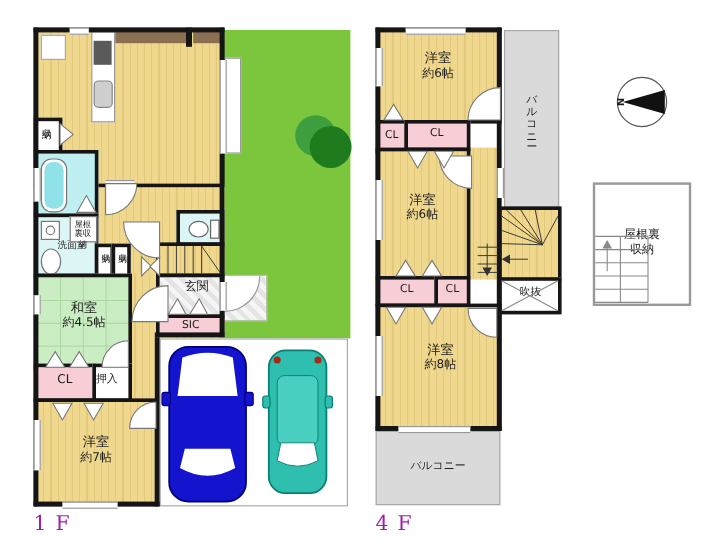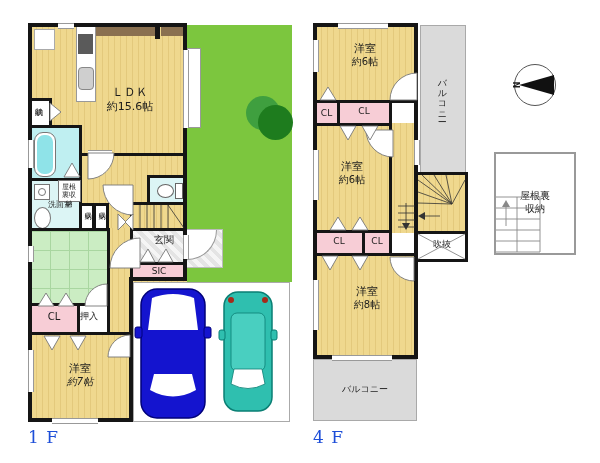--- a/index.html
+++ b/index.html
@@ -19,21 +19,21 @@
   .gray{background:#DADADA;border:1px solid #A9A9A9;}
   .wall{position:absolute;background:#151515;}
   .wgap{position:absolute;background:#ffffff;border-top:1px solid #999;border-bottom:1px solid #999;}
   .wgapv{position:absolute;background:#ffffff;border-left:1px solid #999;border-right:1px solid #999;}
   .lbl{position:absolute;line-height:1.25;text-align:center;white-space:nowrap;color:#1c1c1c;}
   .lbl2{white-space:normal;}
   .vert{writing-mode:vertical-rl;text-orientation:upright;letter-spacing:1px;}
   .rname{font-size:12px;} .rsize{font-size:11px;}
   svg{position:absolute;left:0;top:0;}
   .floorlabel{position:absolute;font-family:"DejaVu Serif","Liberation Serif",serif;
-      font-size:17px;color:#1d4ed8;letter-spacing:1px;}
+      font-size:17px;color:#a21caf;letter-spacing:1px;}
 </style>
 </head>
 <body>
 
 <div class="plan">
 
   <div class="abs" style="left:186px;top:25px;width:106px;height:257px;background:#7CC63E;"></div>
   <div class="abs" style="left:246px;top:96px;width:34px;height:34px;border-radius:50%;background:#3F9F3F;"></div>
   <div class="abs" style="left:258px;top:105px;width:35px;height:35px;border-radius:50%;background:#1E7C1E;"></div>
 
@@ -48,24 +48,20 @@
   <div class="abs floor" style="left:107px;top:228px;width:26px;height:108px;"></div>
 
   <div class="room floor" style="left:28px;top:23px;width:159px;height:133px;">
     <div class="abs" style="left:62px;top:0px;width:62px;height:10px;background:#8A7050;"></div>
     <div class="abs" style="left:130px;top:0px;width:26px;height:10px;background:#8A7050;"></div>
     <div class="abs" style="left:3px;top:3px;width:21px;height:21px;background:#fff;border:1px solid #aaa;"></div>
     <div class="abs" style="left:45px;top:0px;width:20px;height:76px;background:#fff;border:1px solid #999;"></div>
     <div class="abs" style="left:47px;top:8px;width:15px;height:20px;background:#5A5A5A;"></div>
     <div class="abs" style="left:47px;top:41px;width:16px;height:23px;background:#CFCFCF;border:1px solid #888;border-radius:4px;"></div>
   </div>
-  <div class="lbl" style="left:95px;top:85px;width:70px;">
-    <div class="rname">ＬＤＫ</div>
-    <div class="rsize">約15.6帖</div>
-  </div>
 
   <div class="room whitebg" style="left:28px;top:98px;width:24px;height:30px;"></div>
   <div class="lbl vert" style="left:33px;top:101px;font-size:8px;">収納</div>
 
   <div class="room bath" style="left:28px;top:125px;width:54px;height:56px;">
     <div class="abs" style="left:3px;top:4px;width:22px;height:45px;background:#fff;border:1px solid #777;border-radius:9px;"></div>
     <div class="abs" style="left:6px;top:7px;width:16px;height:39px;background:#8FE3E8;border-radius:7px;"></div>
   </div>
 
   <div class="room wash" style="left:28px;top:178px;width:54px;height:53px;">
@@ -89,30 +85,34 @@
   <div class="lbl vert" style="left:97px;top:206px;font-size:7px;">収納</div>
 
   <div class="room floor" style="left:130px;top:202px;width:57px;height:29px;"></div>
 
   <div class="room hatch" style="left:130px;top:228px;width:57px;height:37px;"></div>
   <div class="lbl" style="left:143px;top:234px;width:42px;font-size:10px;">玄関</div>
   <div class="room pink" style="left:130px;top:262px;width:57px;height:19px;"></div>
   <div class="lbl" style="left:138px;top:266px;width:42px;font-size:9px;">SIC</div>
 
   <div class="room tatami" style="left:28px;top:228px;width:82px;height:80px;"></div>
+  <div class="lbl" style="left:35px;top:250px;width:70px;">
+    <div class="rname" style="font-size:11px;">和室</div>
+    <div class="rsize" style="font-size:10px;">約4.5帖</div>
+  </div>
 
   <div class="room pink" style="left:28px;top:303px;width:52px;height:32px;"></div>
   <div class="lbl" style="left:40px;top:311px;width:28px;font-size:10px;">CL</div>
   <div class="room whitebg" style="left:77px;top:303px;width:33px;height:32px;"></div>
-  <div class="lbl" style="left:80px;top:311px;width:17px;font-size:9px;">押入</div>
+  <div class="lbl" style="left:80px;top:311px;width:17px;font-size:9px;font-family:Liberation Mono, monospace;">押入</div>
 
   <div class="room floor" style="left:28px;top:332px;width:104px;height:90px;"></div>
   <div class="lbl" style="left:45px;top:362px;width:70px;">
     <div class="rname" style="font-size:11px;">洋室</div>
-    <div class="rsize" style="font-size:10px;font-style:italic;">約7帖</div>
+    <div class="rsize" style="font-size:10px;">約7帖</div>
   </div>
 
   <div class="wall" style="left:28px;top:23px;width:159px;height:4px;"></div>
   <div class="wall" style="left:28px;top:23px;width:4px;height:399px;"></div>
   <div class="wall" style="left:183px;top:23px;width:4px;height:258px;"></div>
   <div class="wall" style="left:28px;top:418px;width:105px;height:4px;"></div>
   <div class="wall" style="left:129px;top:281px;width:4px;height:141px;"></div>
   <div class="wall" style="left:129px;top:277px;width:58px;height:4px;"></div>
   <div class="wall" style="left:155px;top:23px;width:5px;height:16px;"></div>
   <div class="wgap" style="left:58px;top:23px;width:16px;height:4px;"></div>

